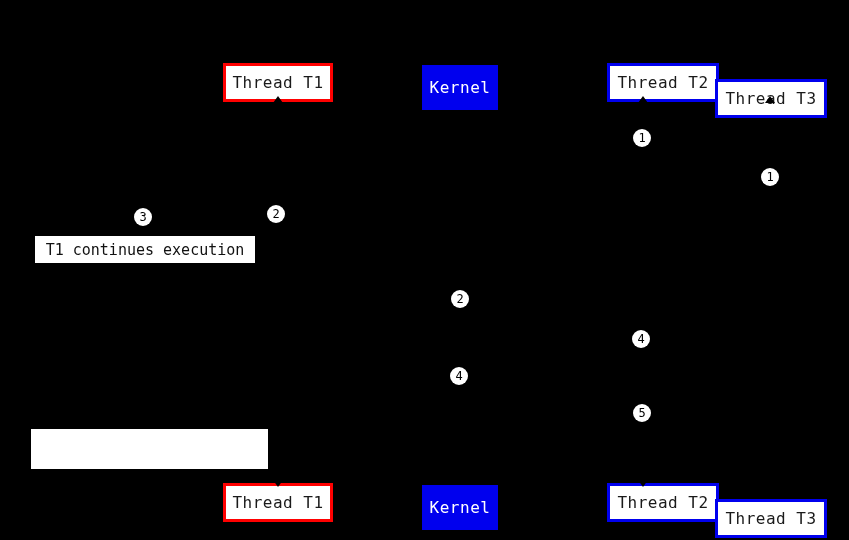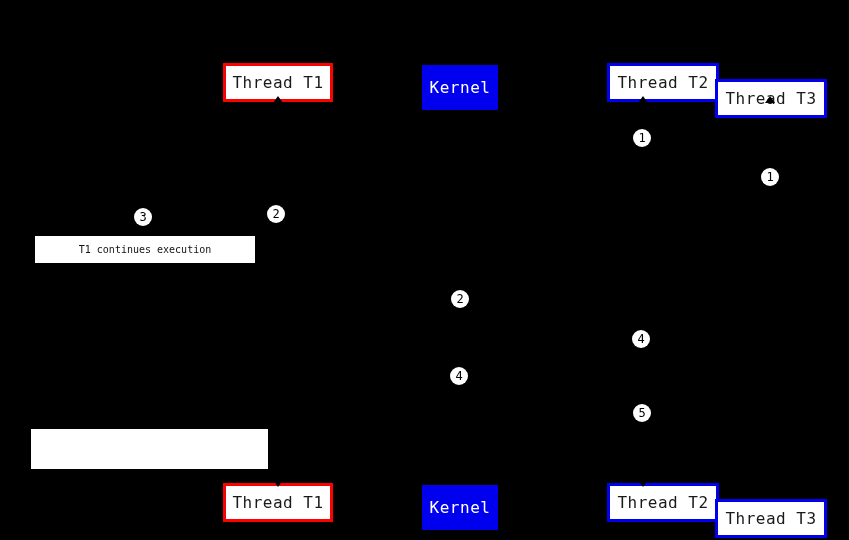--- a/index.html
+++ b/index.html
@@ -67,21 +67,21 @@
     position: absolute;
     left: 35px;
     top: 236px;
     width: 220px;
     height: 27px;
     background: #ffffff;
     color: #111111;
     display: flex;
     align-items: center;
     justify-content: center;
-    font-size: 10px;
+    font-size: 15px;
     white-space: nowrap;
   }
   .blank-box {
     position: absolute;
     left: 31px;
     top: 429px;
     width: 237px;
     height: 40px;
     background: #ffffff;
   }

